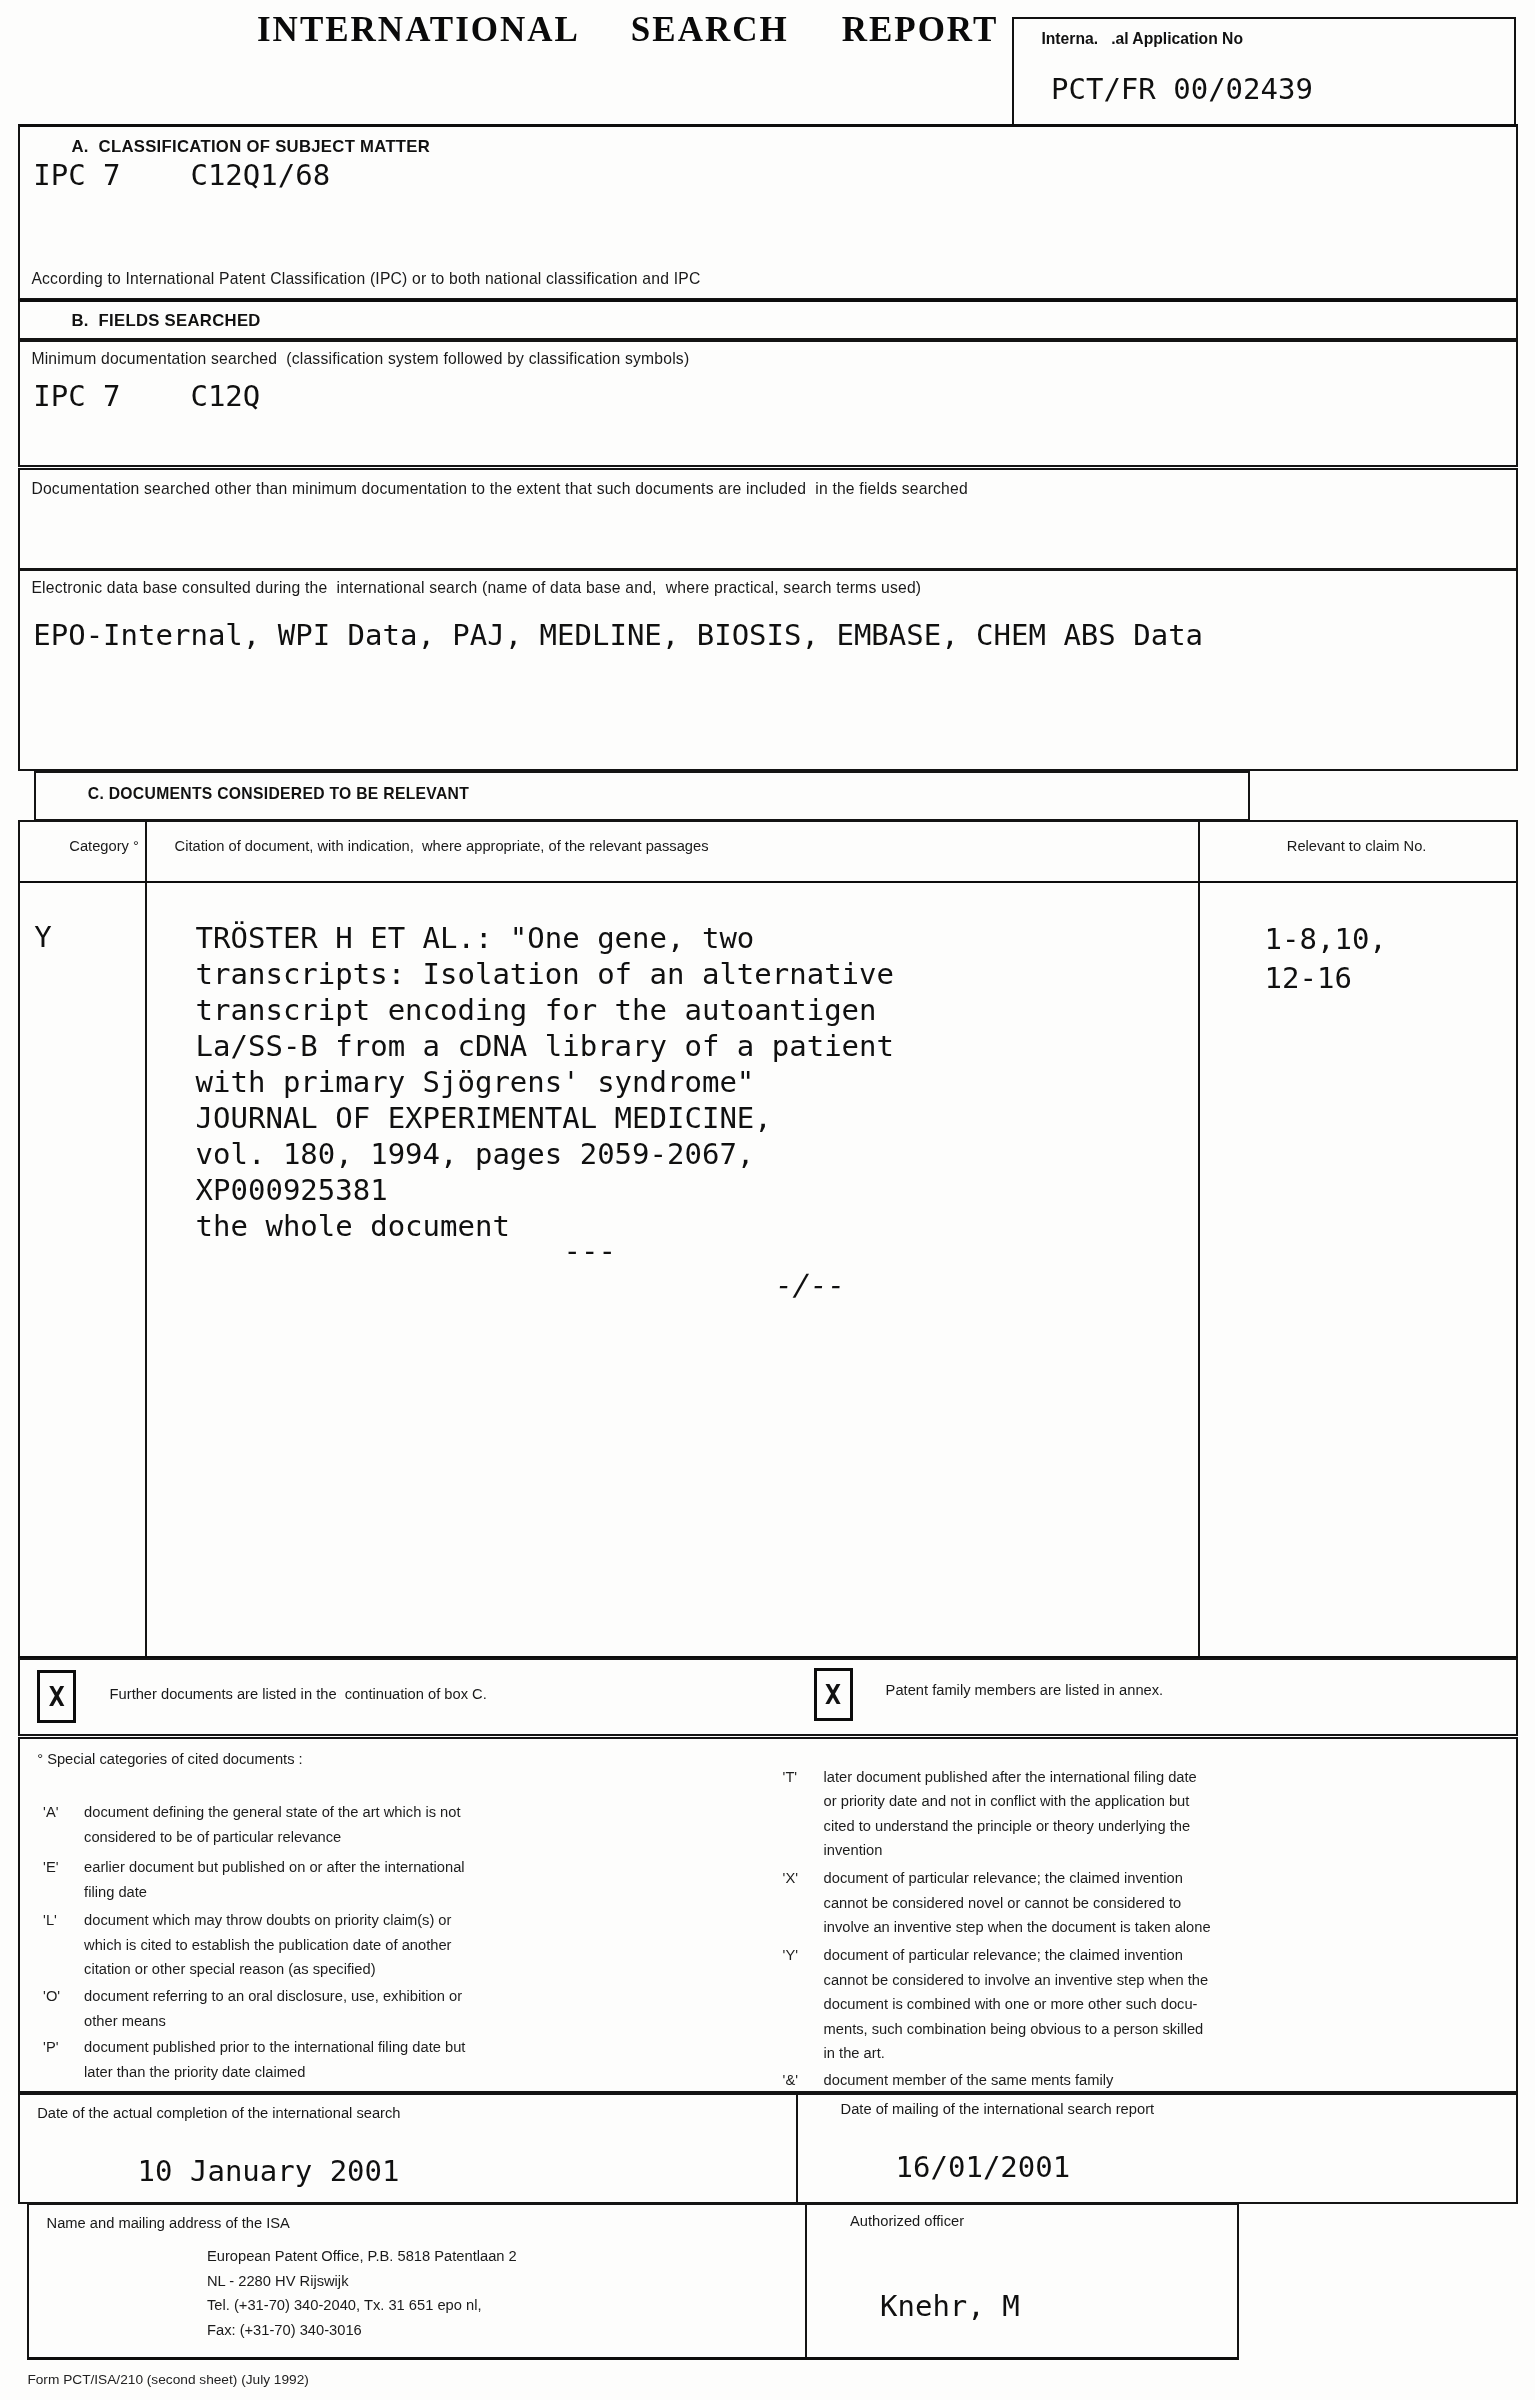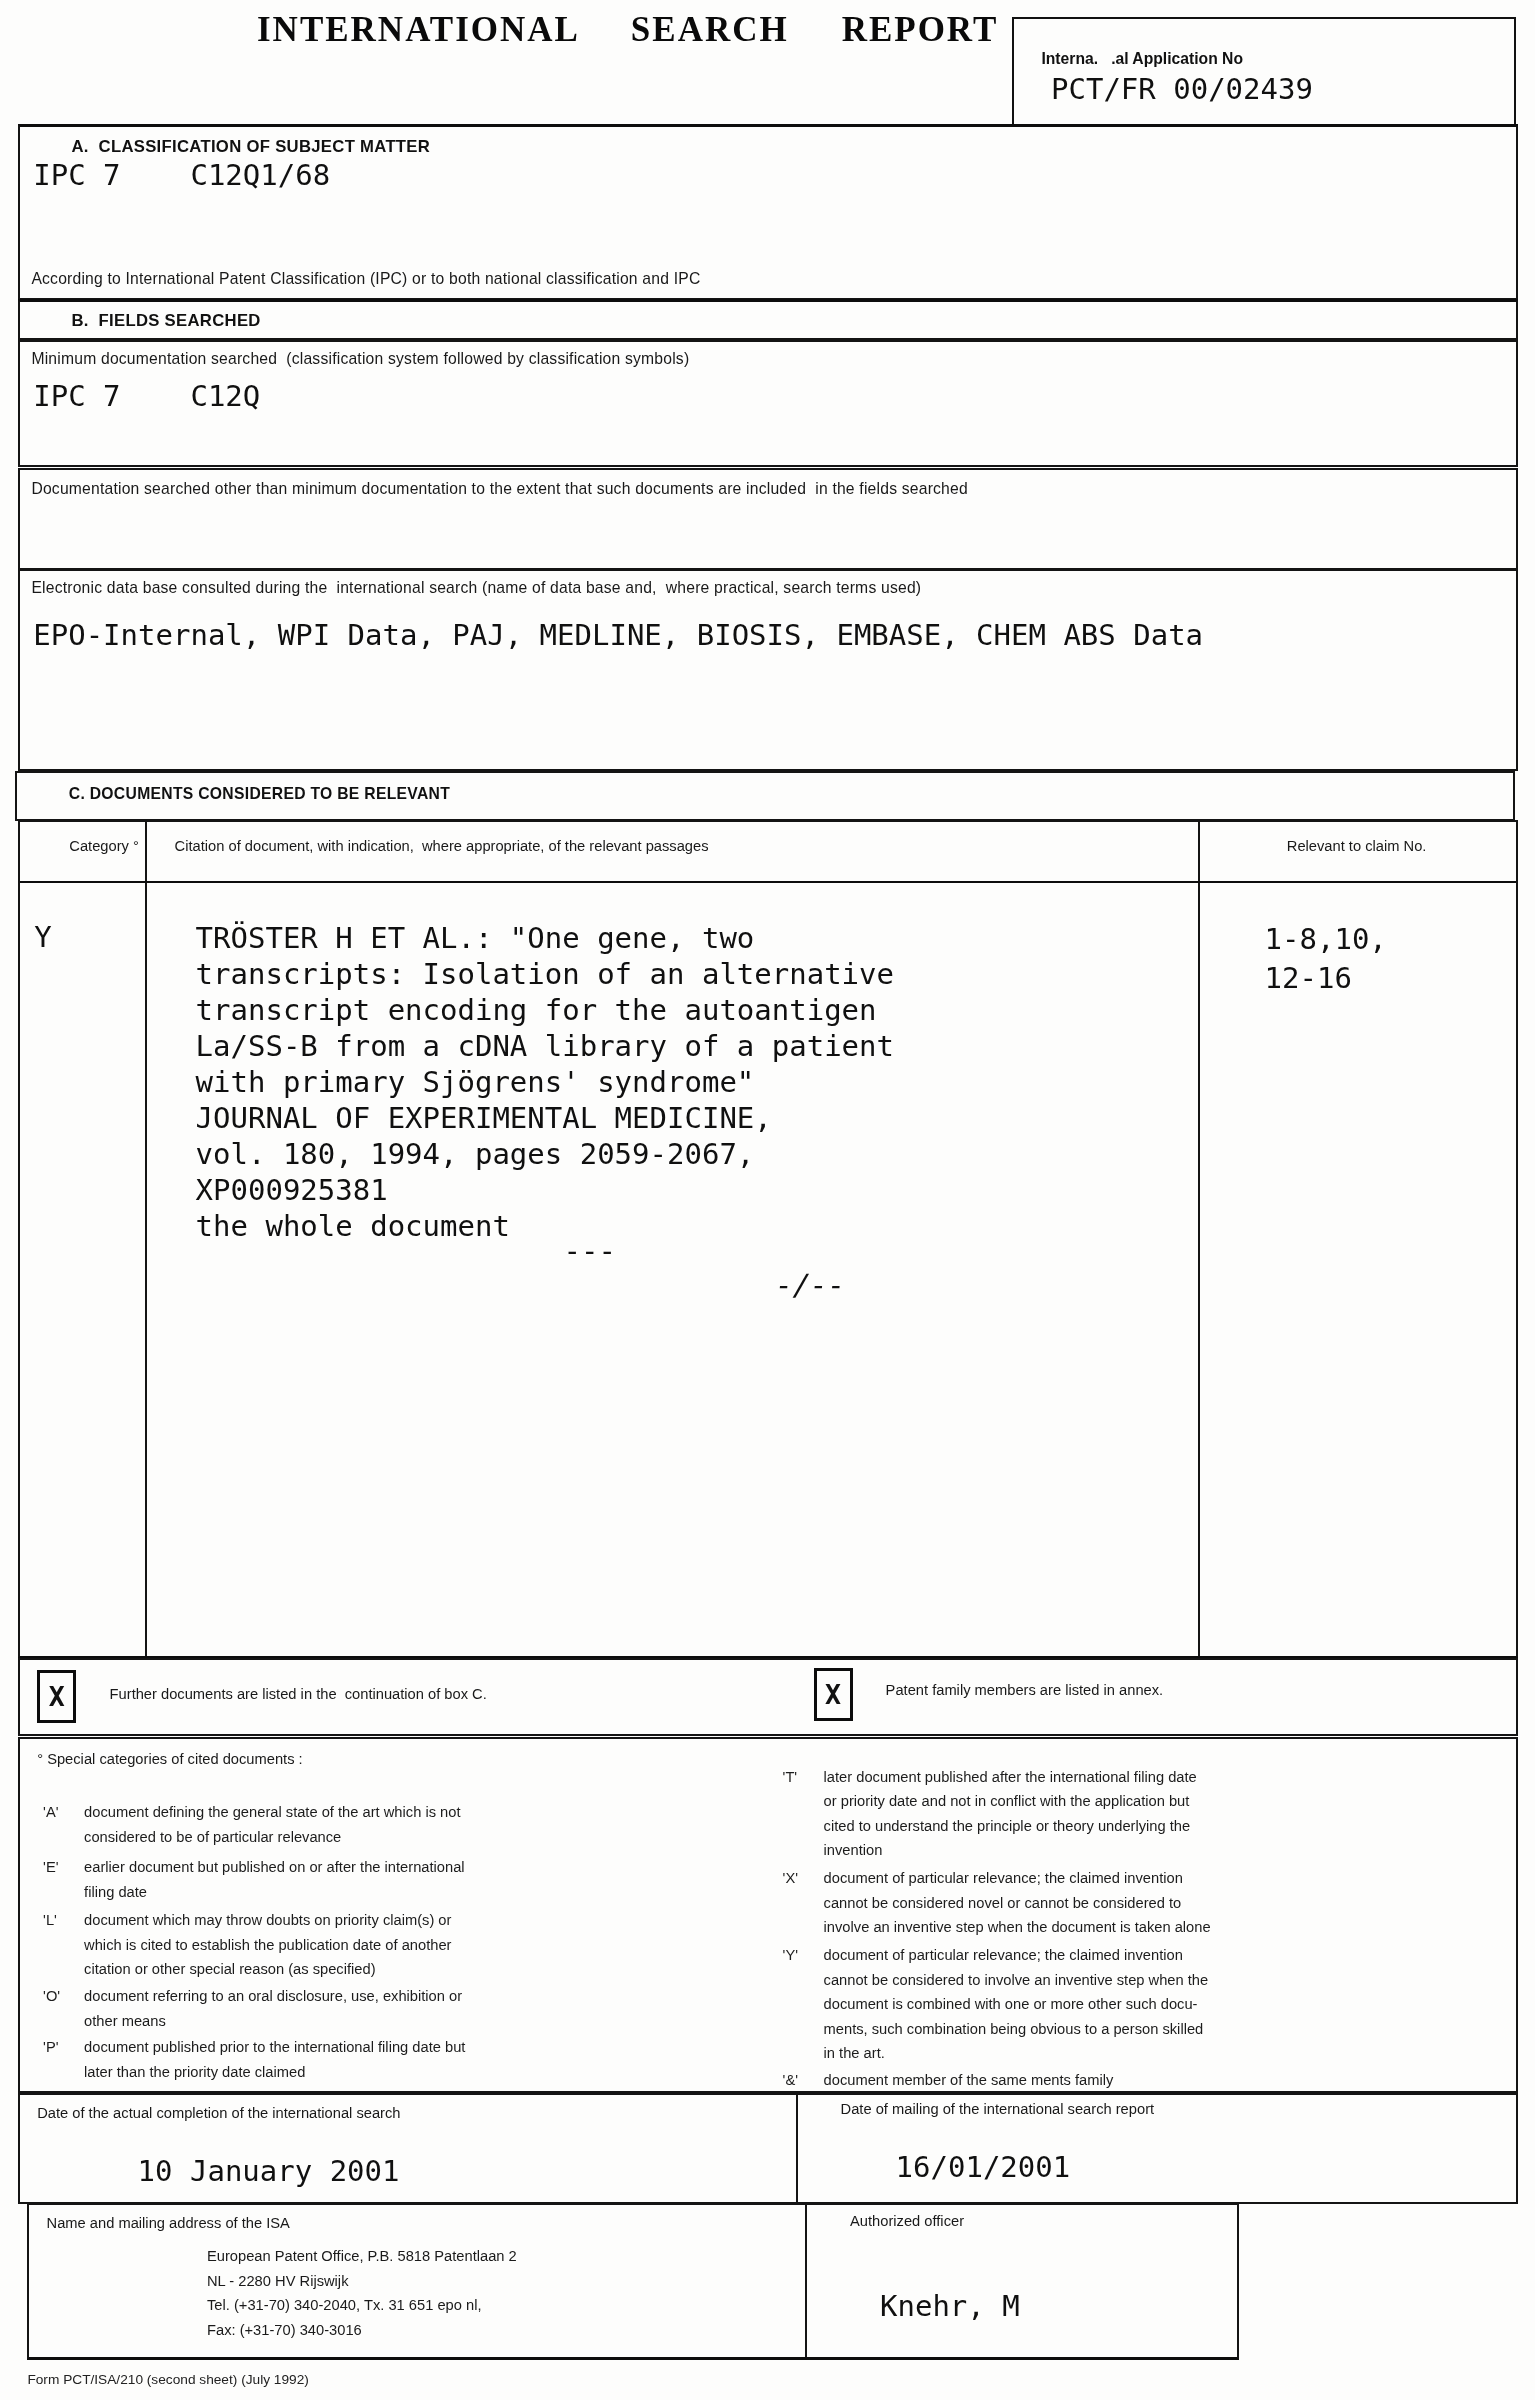--- a/index.html
+++ b/index.html
@@ -19,29 +19,29 @@
   .box { border:2px solid #141414; }
   .thick-top { border-top:3.9px solid #0d0d0d; }
 
   .title {
     left:257px; top:9.8px; width:706px; height:43px;
     font-family:"Liberation Serif", serif; font-weight:bold;
     font-size:35px; letter-spacing:2px; word-spacing:15.7px; color:#0a0a0a;
     white-space:pre;
   }
   .app-box { left:1012px; top:16.7px; width:504px; height:110px; border:2.9px solid #111; }
-  .app-label { left:27.4px; top:11.8px; font-size:15.7px; font-weight:bold; white-space:pre;margin-top:20px; }
+  .app-label { left:27.4px; top:11.8px; font-size:15.7px; font-weight:bold; white-space:pre; }
   .app-value { left:37px; top:53px; }
 
   .sec-a   { left:17.6px; top:124px;  width:1500px; height:176px; }
   .sec-bb  { left:17.6px; top:299px;  width:1500px; height:41px; }
   .sec-b1  { left:17.6px; top:340px;  width:1500px; height:127px; }
   .sec-b2  { left:17.6px; top:468px;  width:1500px; height:102px; }
   .sec-b3  { left:17.6px; top:569px;  width:1500px; height:202px; }
-  .sec-cb  { left:15px; top:771px;  width:1500px; height:50px; border-top-width:2.9px;padding-left:36px; }
+  .sec-cb  { left:34px; top:771px;  width:1216px; height:50px; border-top-width:2.9px;padding-left:36px; }
   .sec-ct  { left:17.6px; top:820px;  width:1500px; height:838px; border-bottom:2.9px solid #0d0d0d; }
   .chk-row { left:17.6px; top:1658px; width:1500px; height:78px; }
   .legend  { left:17.6px; top:1737px; width:1500px; height:356px; }
   .dates   { left:17.6px; top:2093px; width:1500px; height:111px; }
   .isa     { left:27px; top:2203px; width:1212px; height:157px; border-bottom:3.9px solid #0d0d0d; }
 
   .ct-headrow { position:absolute; left:0; top:0; width:100%; height:61px; border-bottom:2.9px solid #0d0d0d; }
   .ct-div1 { position:absolute; left:125px; top:0; bottom:0; width:2px; background:#141414; }
   .ct-div2 { position:absolute; left:1178px; top:0; bottom:0; width:2px; background:#141414; }
   .ct-cat-hd { position:absolute; left:0; top:15.7px; width:125px; text-align:center;padding-left:44px; }

